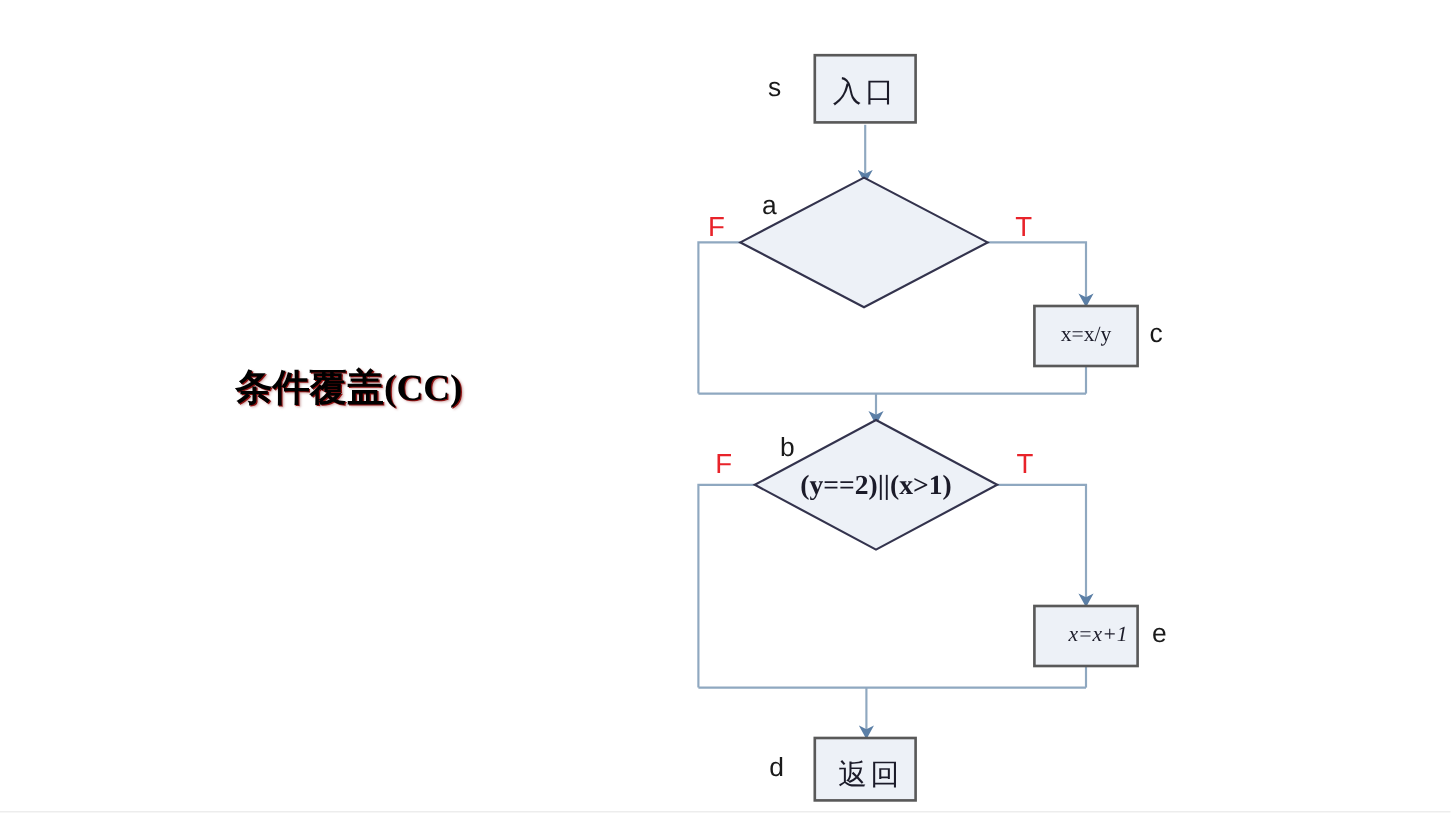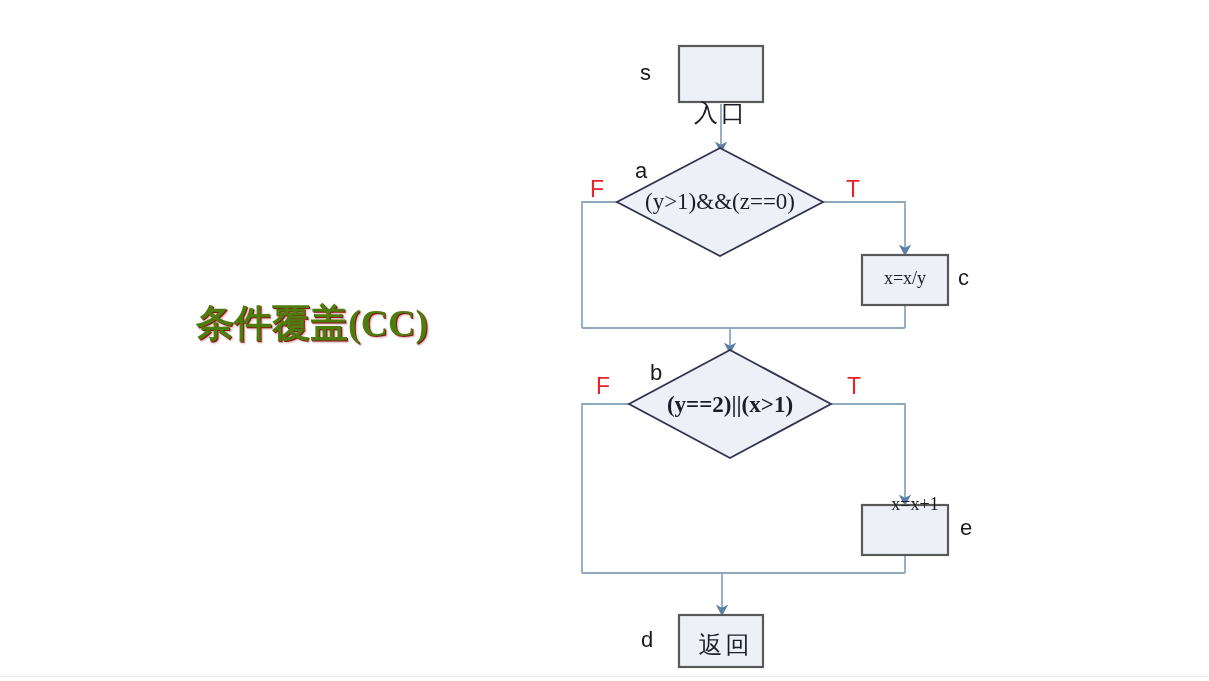--- a/index.html
+++ b/index.html
@@ -25,24 +25,24 @@
     height: 681px;
   }
 
   
   #title {
     position: absolute;
     left: 196px;
     top: 296px;
     font-family: "Liberation Serif", "DejaVu Serif", serif;
     font-weight: bold;
-    font-size: 38px;
+    font-size: 31px;
     line-height: 54px;
     letter-spacing: 0px;
-    color: #4d7c0f;
+    color: #000000;
     text-shadow: 1px 1px 0 #8f1212, 2px 2px 2px rgba(120,20,20,0.35);
     white-space: nowrap;
     user-select: none;
   }
 
   
   .node-text {
     position: absolute;
     font-family: "Liberation Serif", "DejaVu Serif", serif;
     font-size: 18px;
@@ -135,29 +135,28 @@
 
     <rect x="862" y="505" width="86" height="50" fill="#EDF1F7" stroke="#595959" stroke-width="2.2"></rect>
 
     <rect x="679" y="615" width="84" height="52" fill="#EDF1F7" stroke="#595959" stroke-width="2.2"></rect>
   </svg>
 
   <div class="faint-edge" style="top:676px;"></div>
 
   <div id="title">条件覆盖(CC)</div>
 
-  <div class="node-text cjk" style="left:679px; top:60px; width:84px;margin-top:37px;">入口</div>
+  <div class="node-text cjk" style="left:679px; top:60px; width:84px;">入口</div>
 
-  <div class="node-text cond" style="left:620px; top:189px; width:200px;">(y&gt;1)&amp;&amp;(z==0)</div>
 
   <div class="node-text" style="left:862px; top:268px; width:86px;">x=x/y</div>
 
   <div class="node-text cond" style="left:630px; top:392px; width:200px;font-weight:bold;">(y==2)||(x&gt;1)</div>
 
-  <div class="node-text" style="left:862px; top:494px; width:106px;">x=x+1</div>
+  <div class="node-text" style="left:862px; top:518px; width:106px;font-style:italic;">x=x+1</div>
 
   <div class="node-text cjk" style="left:679px; top:629px; width:93px;">返回</div>
 
   <div class="node-label" style="left:640px; top:60px;">s</div>
 
   <div class="node-label" style="left:635px; top:158px;">a</div>
 
   <div class="node-label" style="left:958px; top:265px;">c</div>
 
   <div class="node-label" style="left:650px; top:360px;">b</div>

